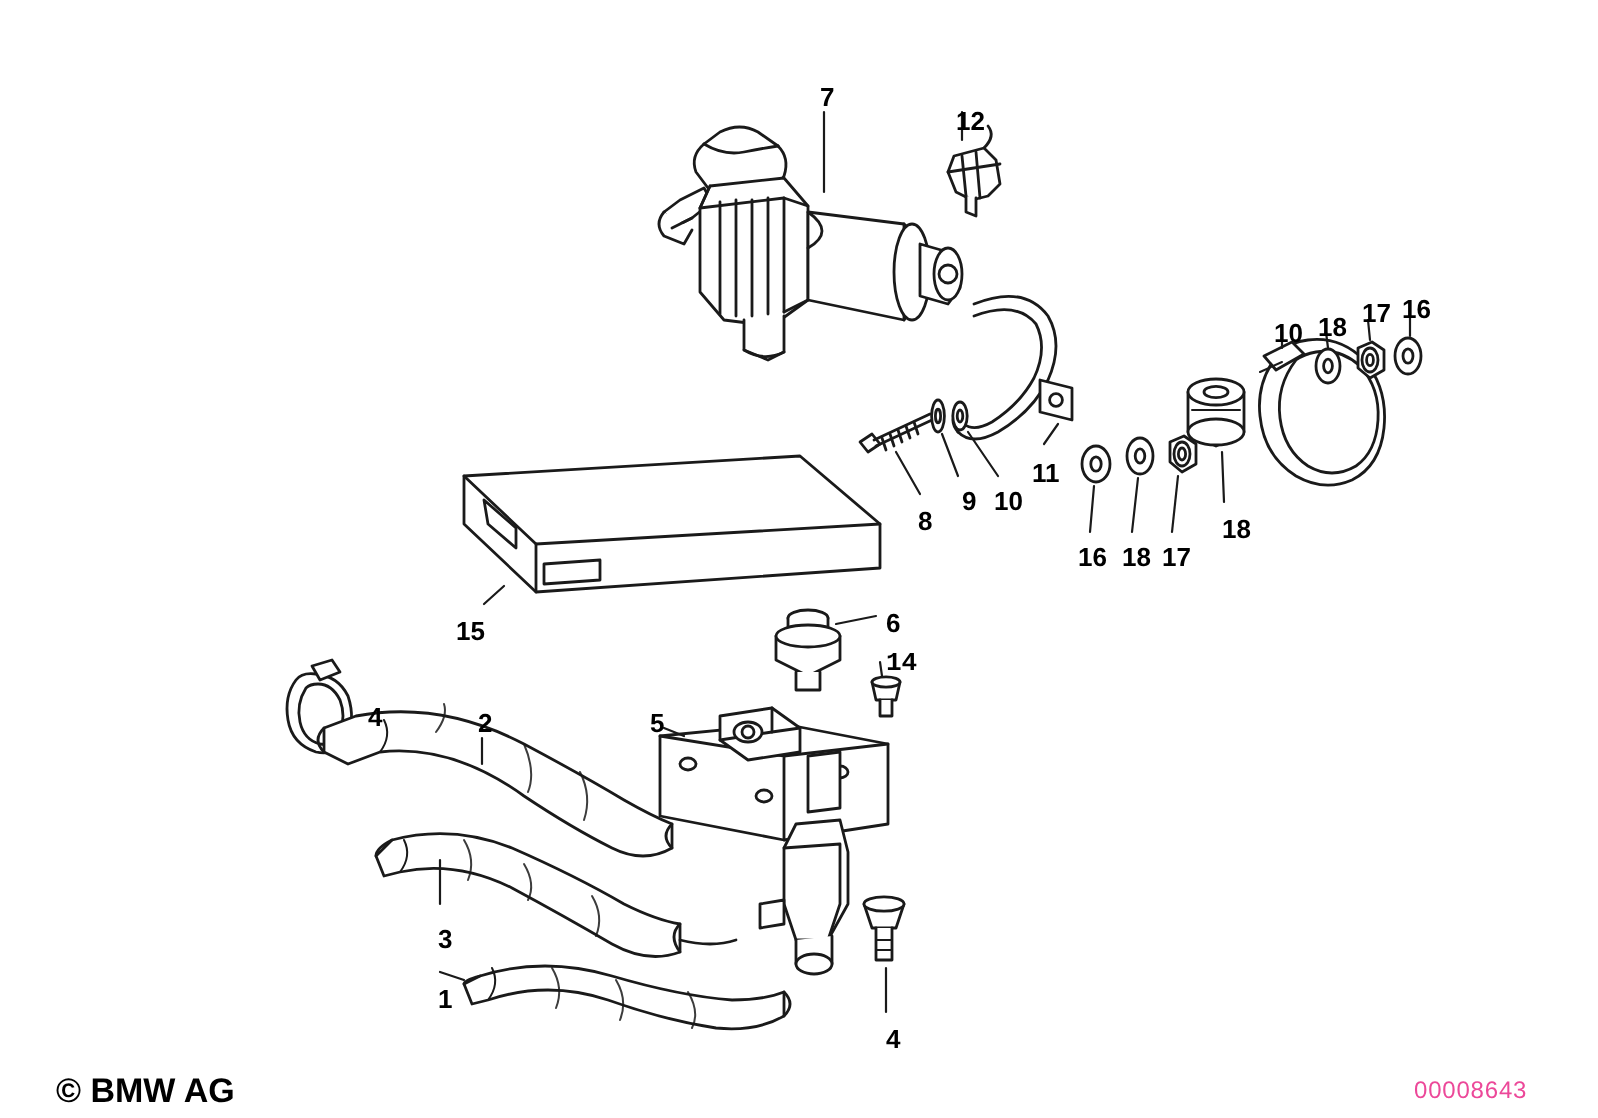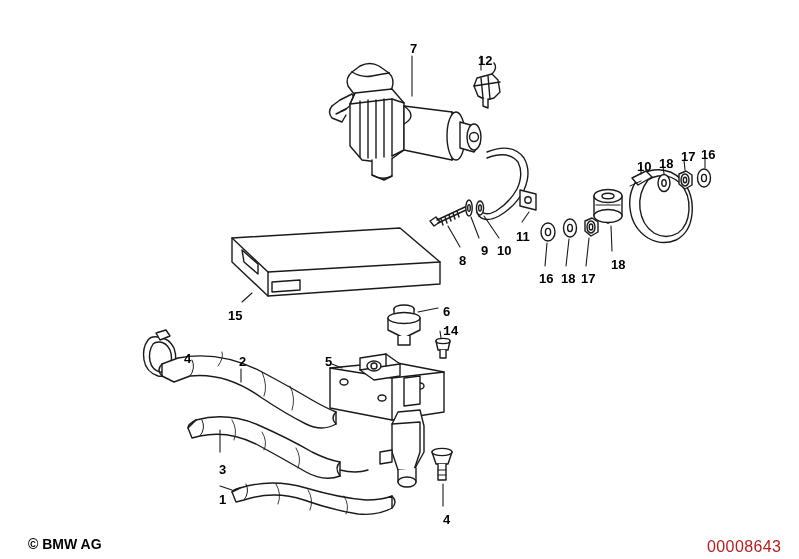--- a/index.html
+++ b/index.html
@@ -29,32 +29,32 @@
     font-weight: bold;
     color: #000000;
     line-height: 13px;
     white-space: nowrap;
   }
   #footer-brand {
     position: absolute;
     left: 28px;
     top: 536px;
     font-family: "Liberation Sans", sans-serif;
-    font-size: 14px;
+    font-size: 17px;
     font-weight: bold;
     color: #000000;
     white-space: nowrap;
   }
   #footer-code {
     position: absolute;
     left: 707px;
     top: 538px;
     font-family: "Liberation Sans", sans-serif;
-    font-size: 16px;
-    color: #b91c1c;
+    font-size: 12px;
+    color: #ec4899;
     white-space: nowrap;
     letter-spacing: 0.4px;
   }
 </style>
 </head>
 <body>
 
 <div id="page">
 
   <svg id="diagram-svg" viewBox="0 0 799 559">

